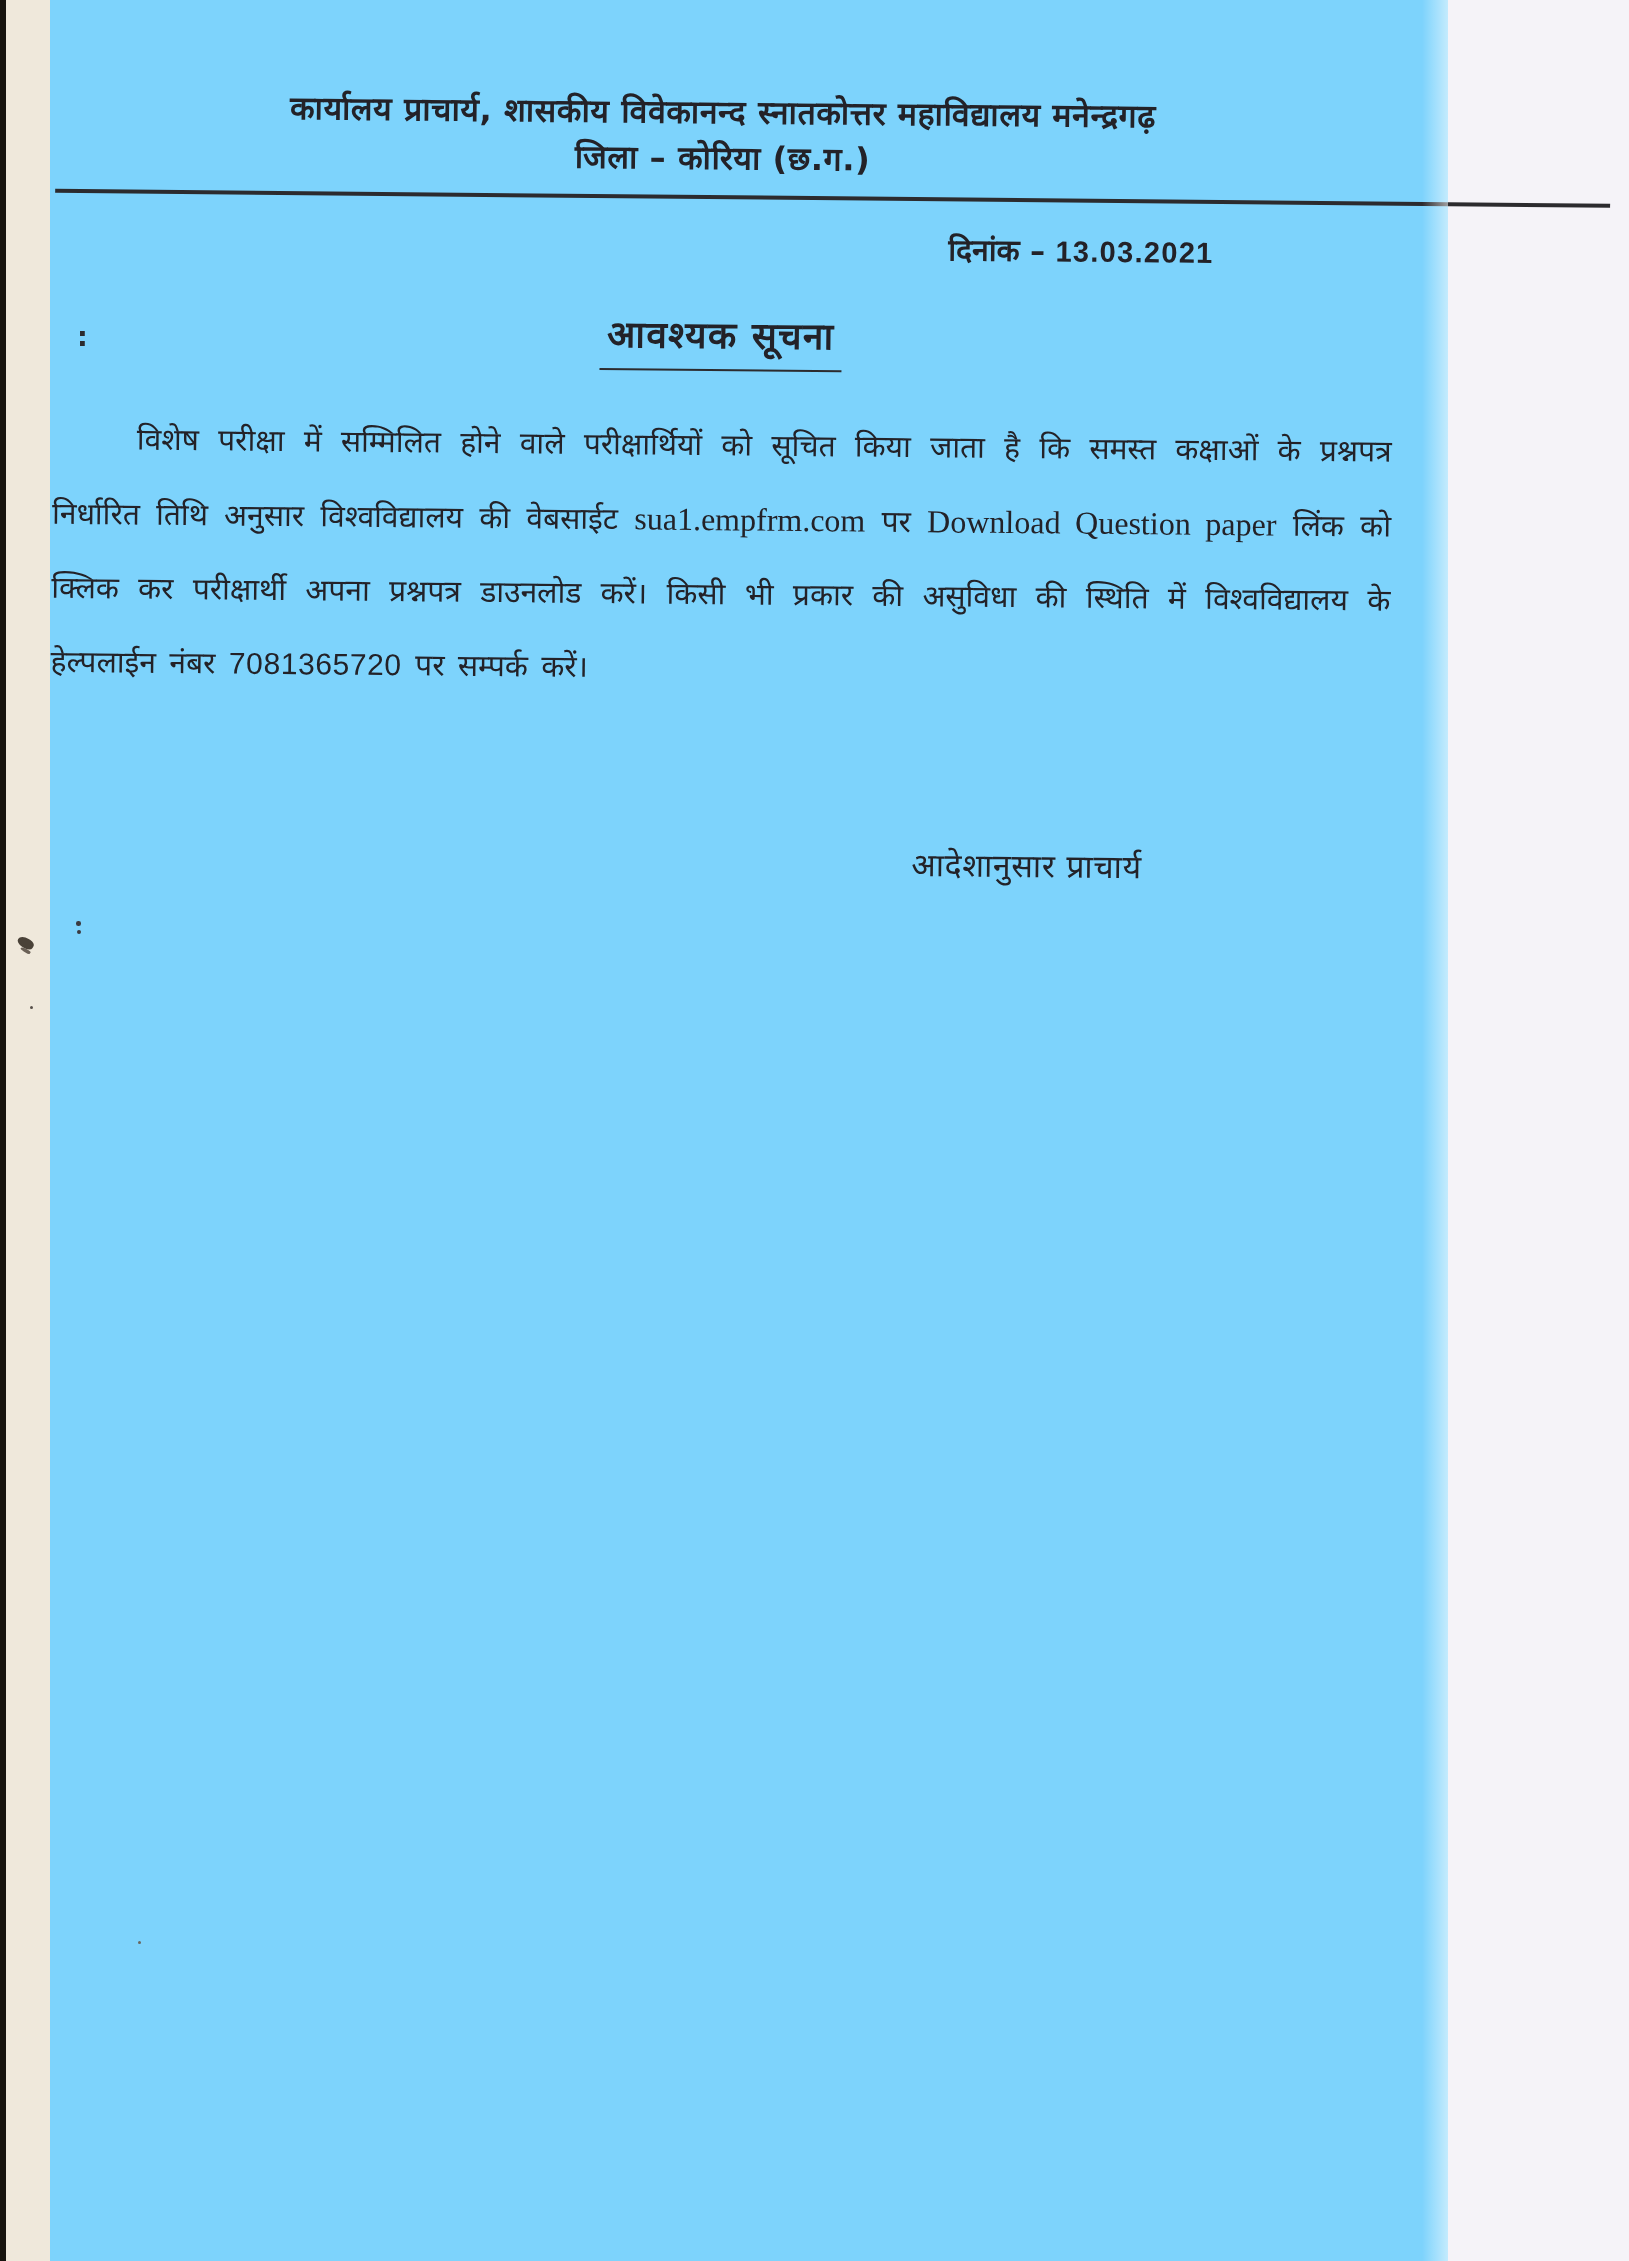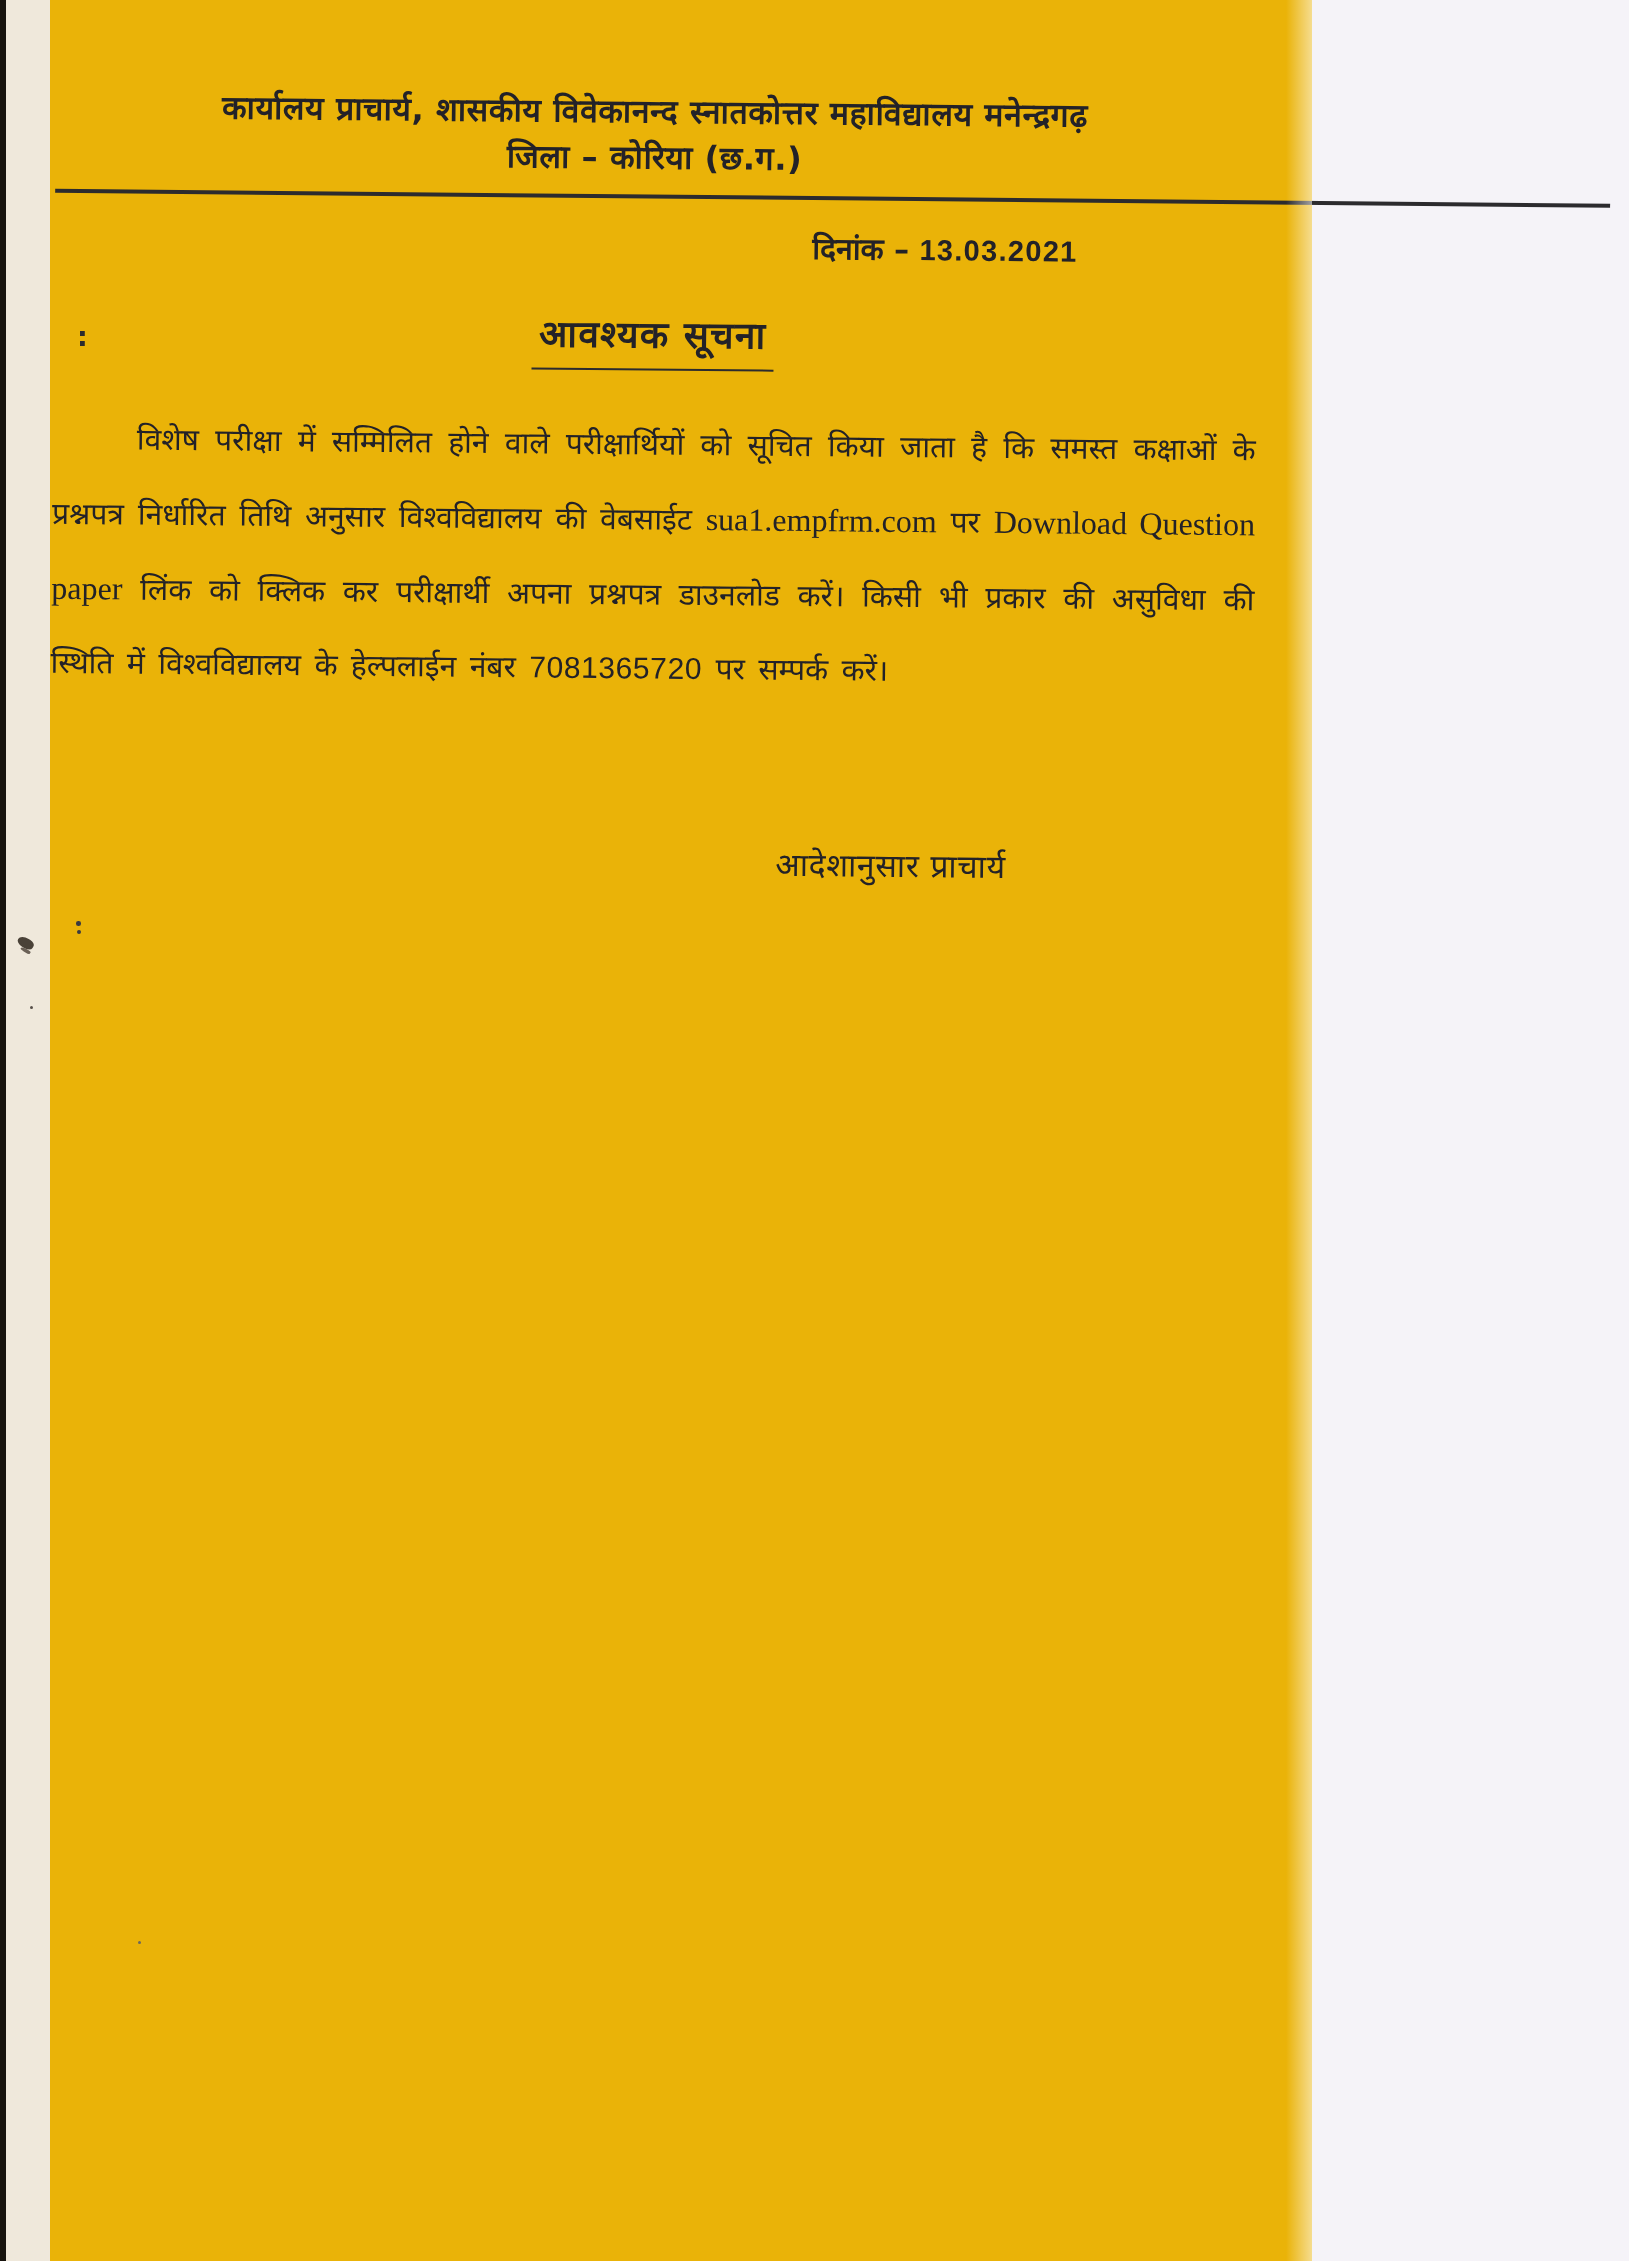--- a/index.html
+++ b/index.html
@@ -7,23 +7,23 @@
     padding: 0;
     width: 1630px;
     height: 2261px;
     background: #f5f3f8;
     overflow: hidden;
     font-family: "DejaVu Sans", sans-serif;
     color: #232228;
   }
   .scan-page {
     position: relative;
-    width: 1312px;
+    width: 1448px;
     height: 2261px;
-    background: #eab308;
+    background: #7dd3fc;
   }
   
   .edge-black {
     position: absolute; left: 0; top: 0; width: 6.4px; height: 2261px;
     background: #17130e;
   }
   
   .edge-cream {
     position: absolute; left: 6.4px; top: 0; width: 44px; height: 2261px;
     background: #efe8db;

